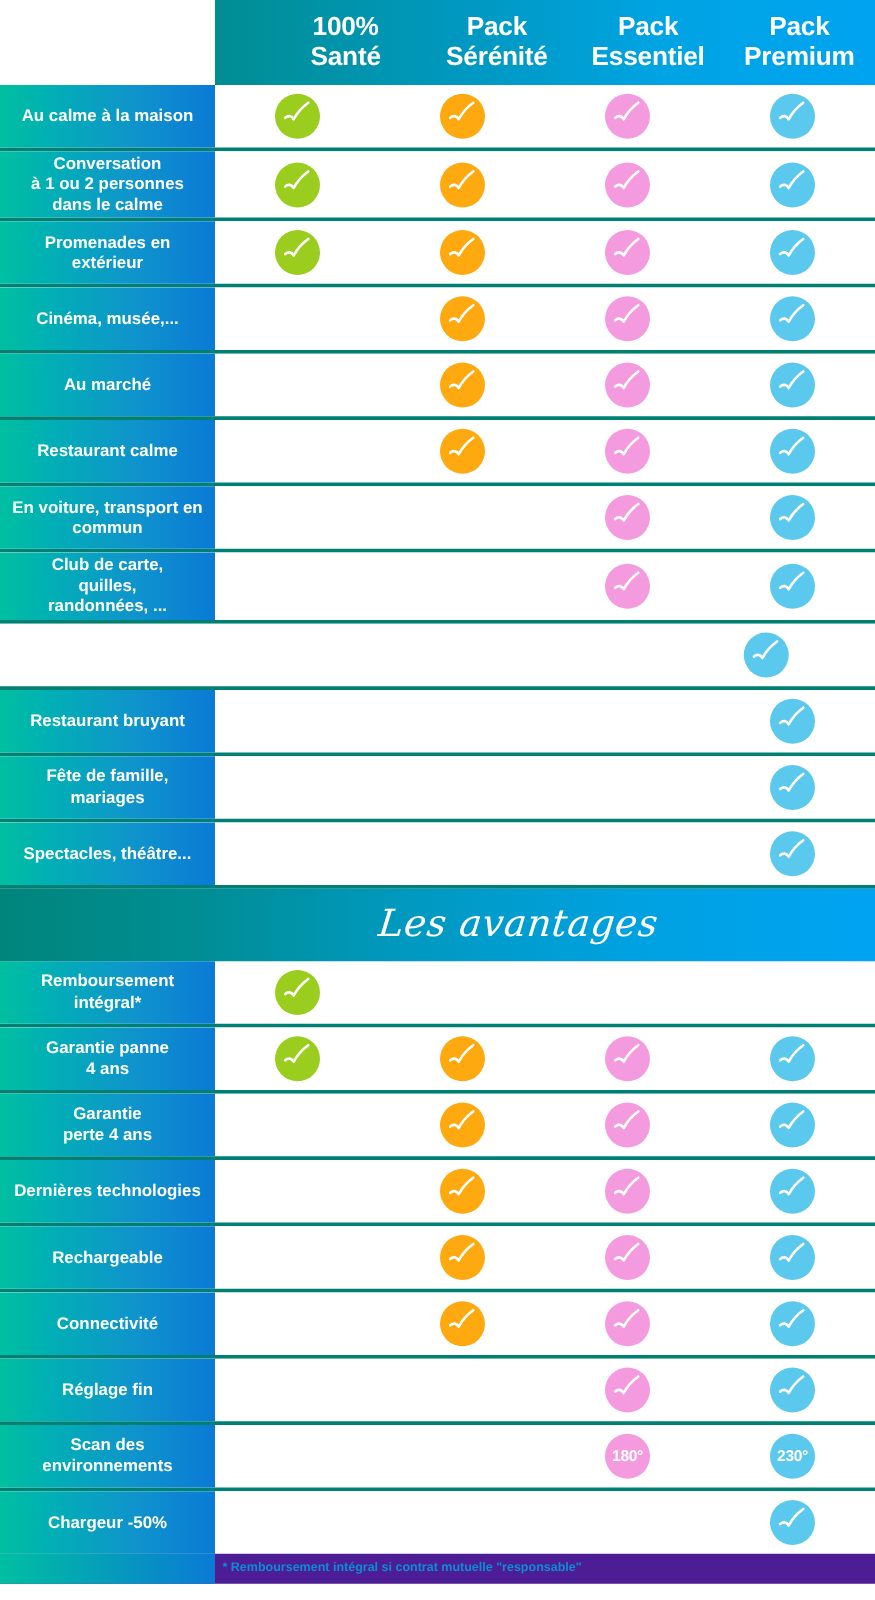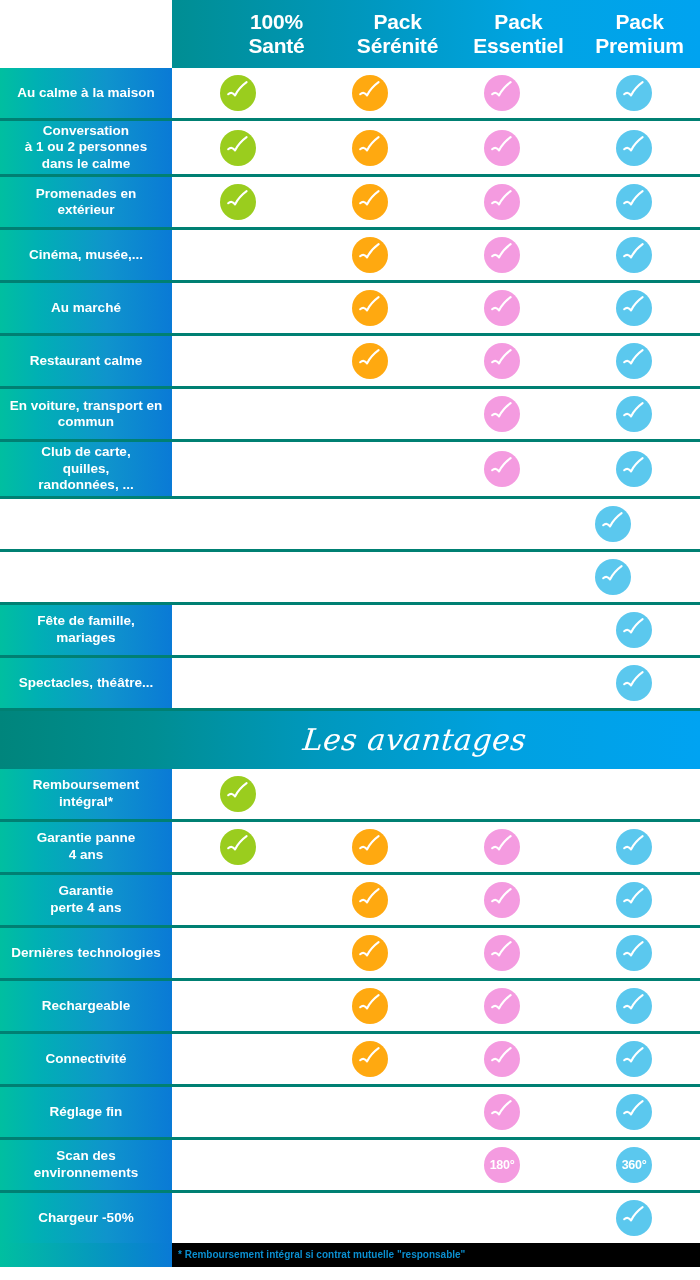--- a/index.html
+++ b/index.html
@@ -127,21 +127,21 @@
     transform: skewX(-6deg);
     padding-left: 130px;
   }
 
   
   .footer {
     display: flex;
     width: 700px;
     height: 24px;
     align-items: center;
-    background: #000000;
+    background: #4c1d95;
   }
   .footer-gutter {
     flex: 0 0 172px;
     width: 172px;
     height: 24px;
     background: linear-gradient(to right, #00bfa0 0%, #0a7ad6 100%);
   }
   .footer-note {
     flex: 1 1 auto;
     color: #0b8fd0;
@@ -425,20 +425,23 @@
           <div class="cell">
             <div class="mark" style="background: rgb(91, 200, 238);">
               <svg viewBox="0 0 28 28" aria-hidden="true">
                 <path d="M4.2 15.2 C6.6 13.0 9.2 13.6 11.0 16.4 C13.6 11.4 17.6 6.8 22.6 3.2" fill="none" stroke="#ffffff" stroke-width="2.1" stroke-linecap="round" stroke-linejoin="round"></path>
               </svg>
             </div>
           </div>
         </div>
       </div>
       <div class="row">
+        <div class="row-label">
+          <span style="white-space: pre-line;">Restaurant bruyant</span>
+        </div>
         <div class="row-cells">
           <div class="cell"></div>
           <div class="cell"></div>
           <div class="cell"></div>
           <div class="cell">
             <div class="mark" style="background: rgb(91, 200, 238);">
               <svg viewBox="0 0 28 28" aria-hidden="true">
                 <path d="M4.2 15.2 C6.6 13.0 9.2 13.6 11.0 16.4 C13.6 11.4 17.6 6.8 22.6 3.2" fill="none" stroke="#ffffff" stroke-width="2.1" stroke-linecap="round" stroke-linejoin="round"></path>
               </svg>
             </div>
@@ -679,21 +682,21 @@
         <div class="row-label">
           <span style="white-space: pre-line;">Scan des environnements</span>
         </div>
         <div class="row-cells">
           <div class="cell"></div>
           <div class="cell"></div>
           <div class="cell">
             <div class="badge" style="background: rgb(244, 155, 224);">180°</div>
           </div>
           <div class="cell">
-            <div class="badge" style="background: rgb(91, 200, 238);">360°</div>
+            <div class="badge" style="background: rgb(91, 200, 238);">230°</div>
           </div>
         </div>
       </div>
       <div class="row">
         <div class="row-label">
           <span style="white-space: pre-line;">Chargeur -50%</span>
         </div>
         <div class="row-cells">
           <div class="cell"></div>
           <div class="cell"></div>

